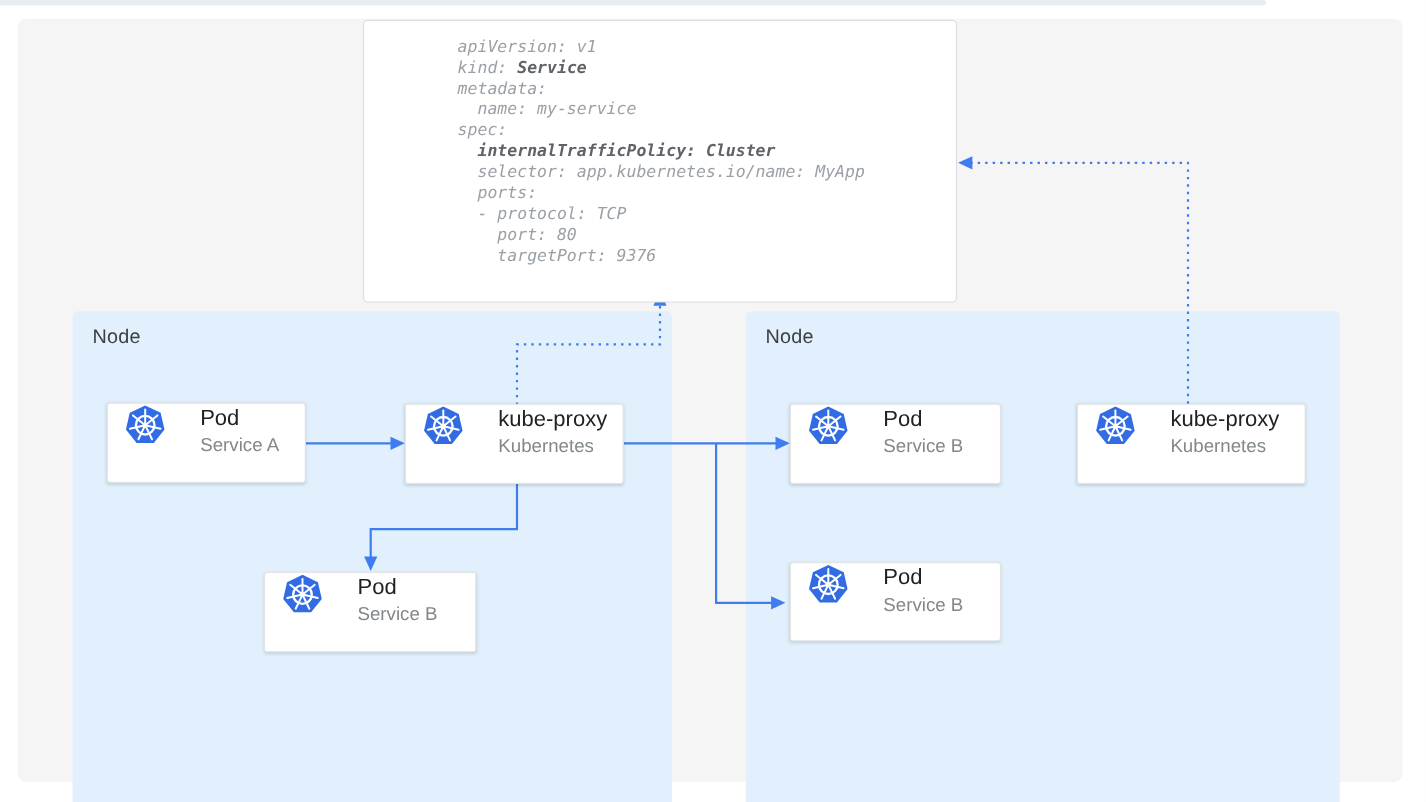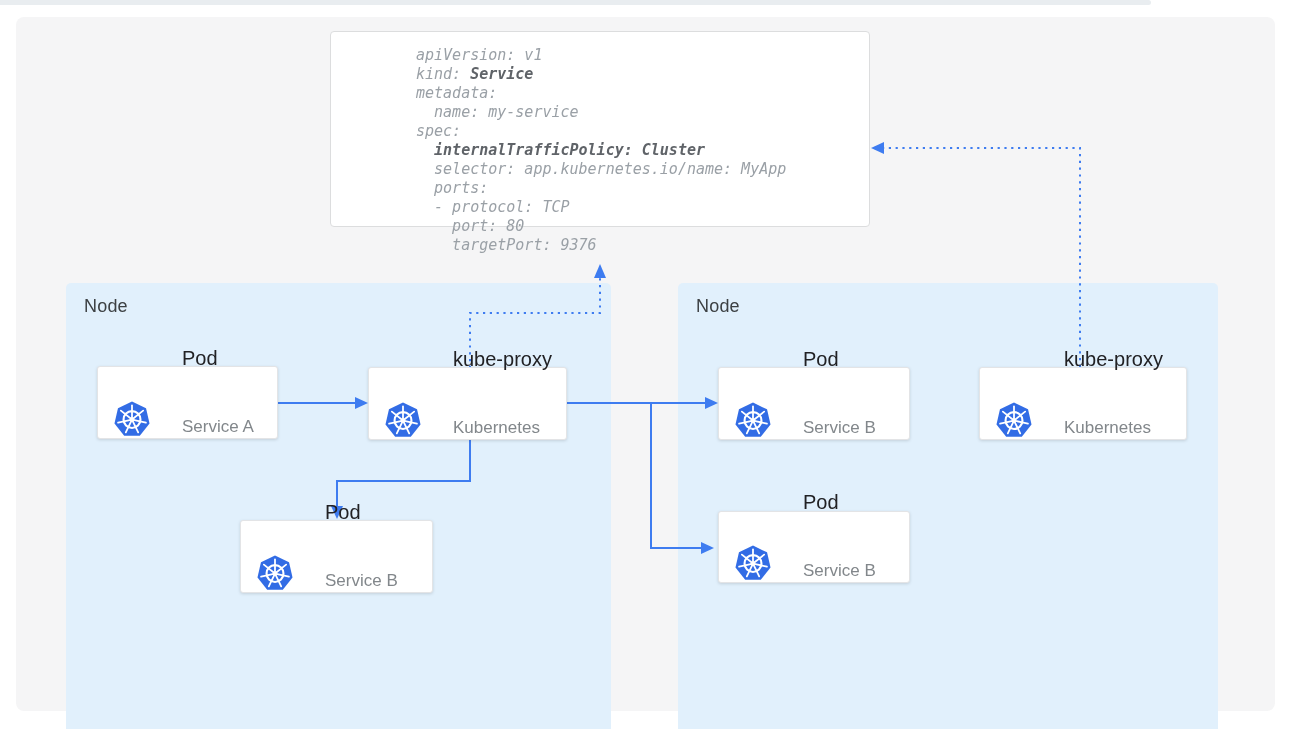--- a/index.html
+++ b/index.html
@@ -13,41 +13,41 @@
   .panel { position: absolute; left: 16px; top: 17px; width: 1259px; height: 694px;
     background: var(--panel-fill); border-radius: 8px; }
 
   .node-box { position: absolute; top: 283px; height: 452px;
     background: var(--node-fill); border-radius: 5px; z-index: 0; }
   .node-box.left  { left: 66px;  width: 545px; }
   .node-box.right { left: 678px; width: 540px; }
   .node-label { position: absolute; left: 18px; top: 13px; font-size: 18px;
     color: var(--node-label-text); letter-spacing: 0.2px; }
 
-  .yaml-box { position: absolute; left: 330px; top: 31px; width: 540px; height: 196px;
+  .yaml-box { position: absolute; left: 330px; top: 18px; width: 540px; height: 257px;
     background: #ffffff; border: 1px solid #dcddde; border-radius: 4px; z-index: 2;
     padding: 14px 10px 0 85px; }
   .code { font-family: "DejaVu Sans Mono", monospace; font-style: italic;
     font-size: 15px; line-height: 19px; color: var(--code-text); white-space: pre; }
   .code .bold { font-weight: bold; color: var(--code-bold-text); }
 
   .connectors { position: absolute; left: 0; top: 0; width: 1296px; height: 729px;
     z-index: 1; pointer-events: none; }
   .solid-line { stroke: var(--arrow-blue); stroke-width: 2; fill: none; }
   .dotted-line { stroke: var(--arrow-blue); stroke-width: 2; fill: none;
     stroke-dasharray: 2.2 4.6; }
   .arrow-head { fill: var(--arrow-blue); stroke: none; }
 
   .card { position: absolute; background: #ffffff; border: 1px solid #e3e4e6;
     border-radius: 3px; box-shadow: 0 1px 3px rgba(60,64,67,0.18); z-index: 2;
-    display: flex; align-items: flex-end; padding-left: 15px; }
+    display: flex; align-items: flex-start; padding-left: 15px; }
   .card .icon { width: 38px; height: 38px; flex: 0 0 38px; }
   .card .texts { margin-left: 31px; }
   .card .title { font-size: 20px; line-height: 26px; color: var(--card-title-text); }
-  .card .subtitle { font-size: 17px; line-height: 23px; color: var(--card-subtitle-text); margin-top: 44px; }
+  .card .subtitle { font-size: 17px; line-height: 23px; color: var(--card-subtitle-text); }
 
   .card.pod-a        { left: 97px;  top: 366px; width: 181px; height: 73px; }
   .card.kp-left      { left: 368px; top: 367px; width: 199px; height: 73px; }
   .card.pod-b-left   { left: 240px; top: 520px; width: 193px; height: 73px; }
   .card.pod-b-rtop   { left: 718px; top: 367px; width: 192px; height: 73px; }
   .card.kp-right     { left: 979px; top: 367px; width: 208px; height: 73px; }
   .card.pod-b-rbot   { left: 718px; top: 511px; width: 192px; height: 72px; }
 </style>
 </head>
 <body>

